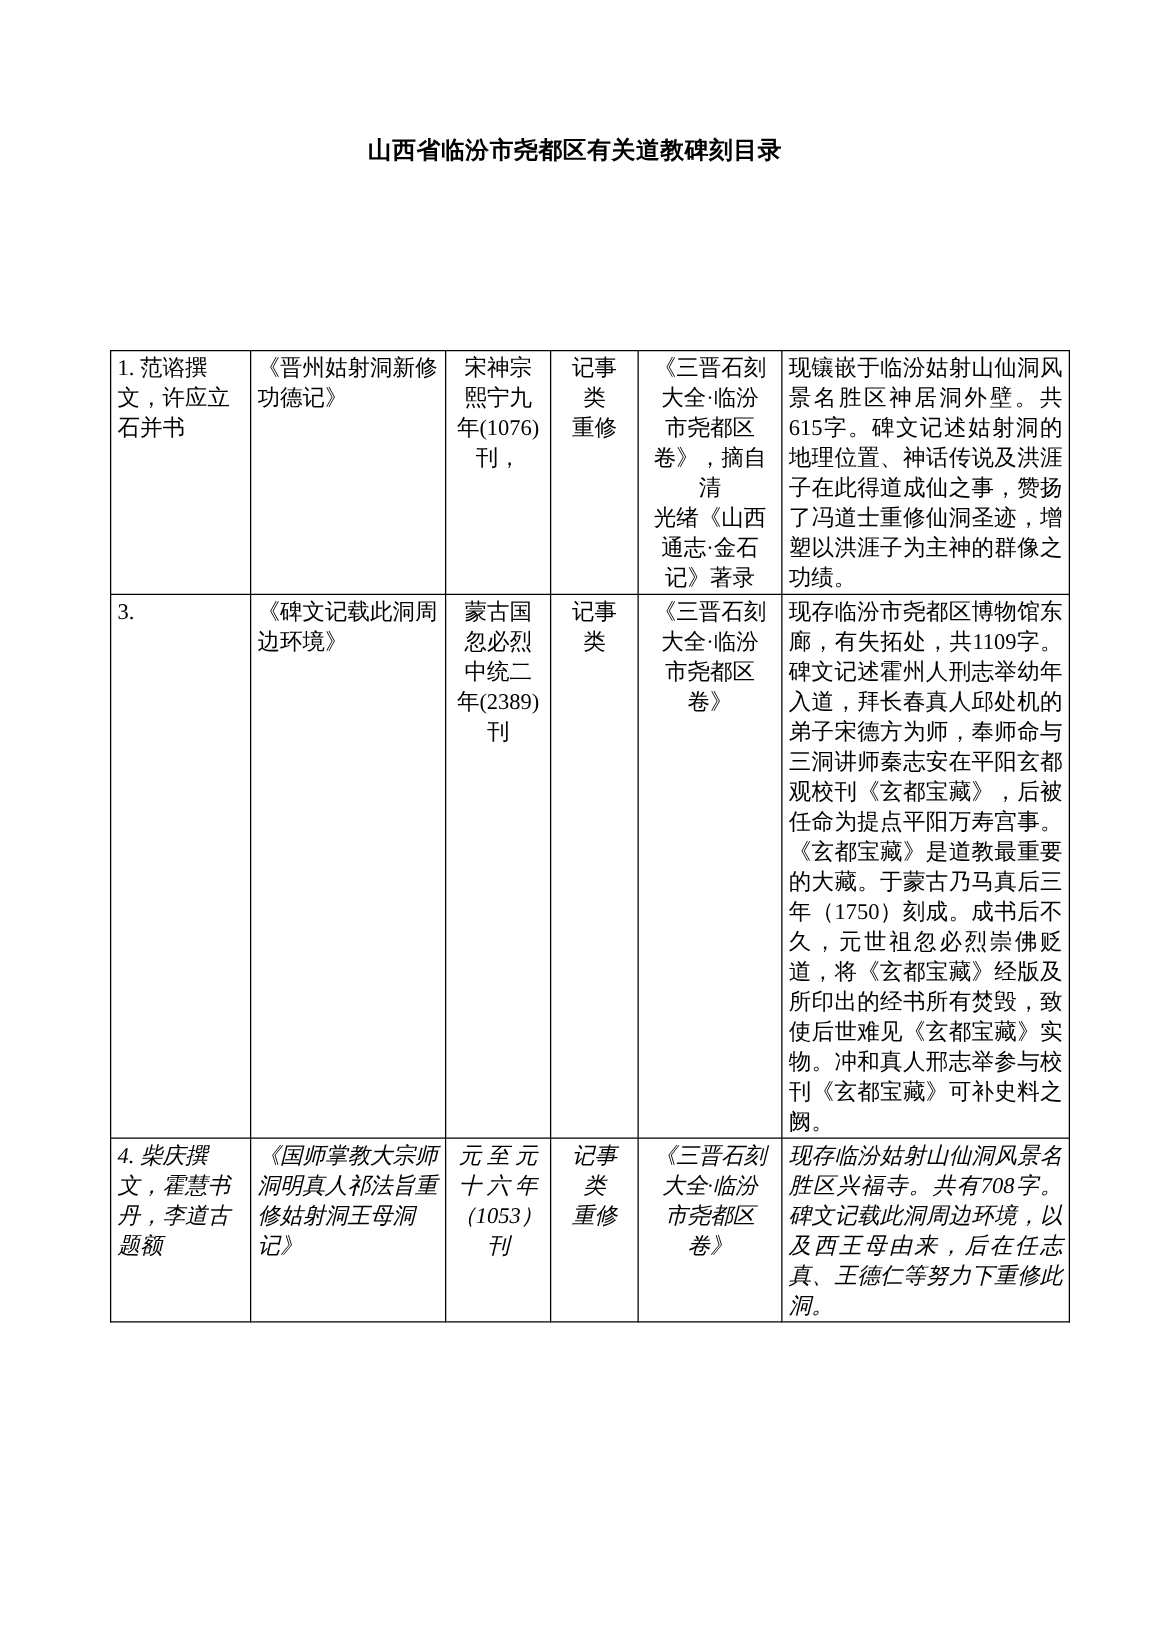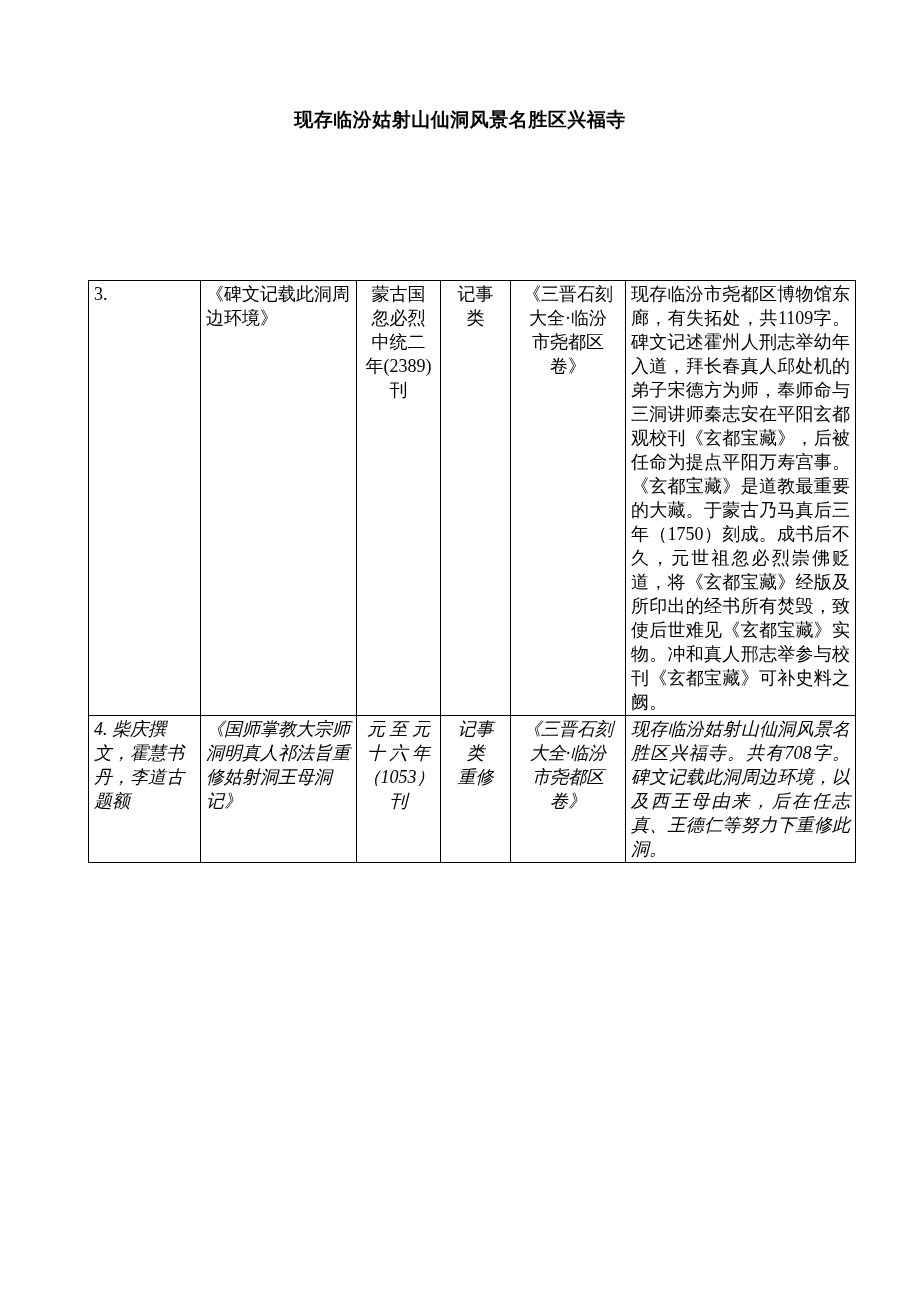--- a/index.html
+++ b/index.html
@@ -56,35 +56,54 @@
   td.c-time { text-align: center; white-space: pre-line; }
   td.c-cat { text-align: center; white-space: pre-line; }
   td.c-source { text-align: center; white-space: pre-line; }
   td.c-summary { text-align: justify; }
 </style>
 </head>
 <body>
 
 <div class="page">
 
-  <h1 class="doc-title">现存临汾姑射山仙洞风景名胜区兴福寺</h1>
+  <h1 class="doc-title">山西省临汾市尧都区有关道教碑刻目录</h1>
 
   <div class="table-clip">
     <table class="steles">
       <colgroup>
         <col style="width:112px">
         <col style="width:156px">
         <col style="width:84px">
         <col style="width:70px">
         <col style="width:115px">
         <col style="width:230px">
       </colgroup>
 
       <tbody>
 
+      <tr class="rh0">
+        <td class="c-author">1. 范谘撰文，许应立石并书</td>
+        <td class="c-name">《晋州姑射洞新修功德记》</td>
+        <td class="c-time">宋神宗
+熙宁九
+年(1076)
+刊，</td>
+        <td class="c-cat">记事
+类
+重修</td>
+        <td class="c-source">《三晋石刻
+大全·临汾
+市尧都区
+卷》，摘自清
+光绪《山西
+通志·金石
+记》著录</td>
+        <td class="c-summary">现镶嵌于临汾姑射山仙洞风景名胜区神居洞外壁。共615字。碑文记述姑射洞的地理位置、神话传说及洪涯子在此得道成仙之事，赞扬了冯道士重修仙洞圣迹，增塑以洪涯子为主神的群像之功绩。</td>
+      </tr>
 
 
       <tr class="rh2">
         <td class="c-author">3.</td>
         <td class="c-name">《碑文记载此洞周边环境》</td>
         <td class="c-time">蒙古国
 忽必烈
 中统二
 年(2389)
 刊</td>

